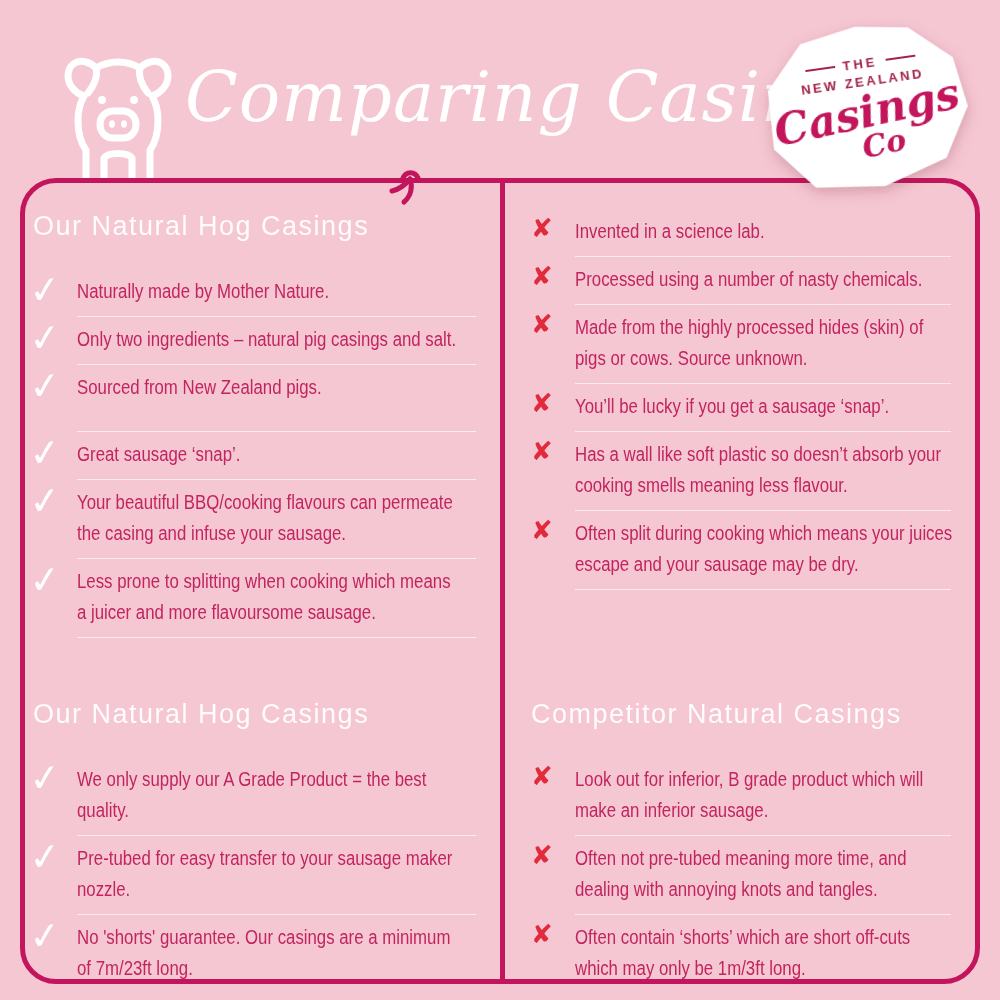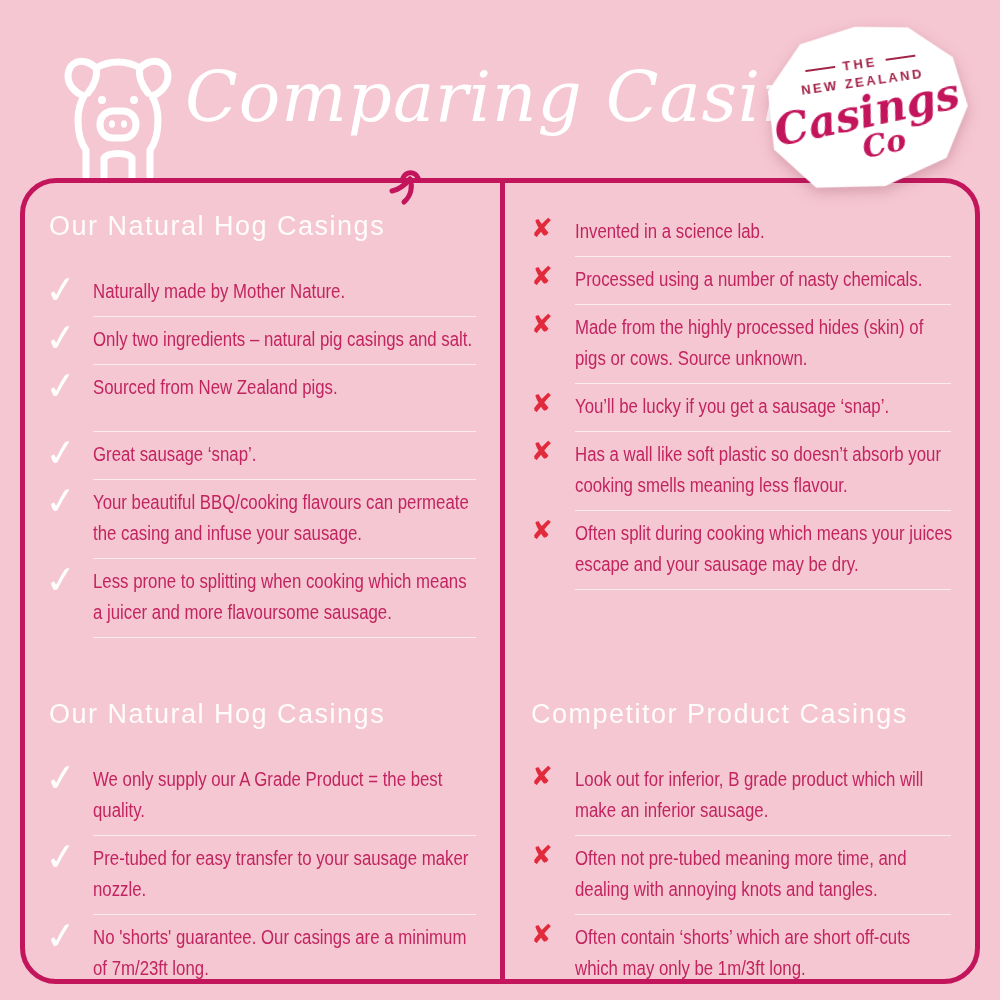--- a/index.html
+++ b/index.html
@@ -38,21 +38,21 @@
   .badge-script2{
     margin-top:-4px;margin-left:26px;color:#c2155b;font-family:"DejaVu Serif", serif;
     font-style:italic;font-size:30px;line-height:30px;transform:rotate(-4deg);font-weight:bold;
   }
   
   .panel{
     position:absolute;left:20px;top:178px;width:960px;height:806px;box-sizing:border-box;
     border:5px solid #c2155b;border-radius:36px;display:flex;z-index:1;
   }
   .knot{position:absolute;left:388px;top:168px;width:44px;height:40px;z-index:2;}
-  .col{box-sizing:border-box;width:50%;padding:26px 24px 18px 24px;}
+  .col{box-sizing:border-box;width:50%;padding:26px 24px 18px 8px;}
   .col-right{border-left:5px solid #c2155b;padding-left:26px;}
   .section-first{height:488px;}
   .col-heading{
     color:#fefcfd;font-size:27px;letter-spacing:1.5px;font-weight:400;
     margin:0 0 26px 0;line-height:34px;
   }
   .rows{margin-left:44px;}
   .row{position:relative;padding:7px 0 9px;border-bottom:1.5px solid rgba(255,255,255,0.65);}
   .row.no-sep{border-bottom:none;}
   .row.gap-after{padding-bottom:28px;}
@@ -194,21 +194,21 @@
           <div class="item-text">Has a wall like soft plastic so doesn’t absorb your cooking smells meaning less flavour.</div>
         </div>
         <div class="row">
           <span class="mark mark-cross">✘</span>
           <div class="item-text">Often split during cooking which means your juices escape and your sausage may be dry.</div>
         </div>
       </div>
     </div>
 
     <div class="section">
-      <h2 class="col-heading">Competitor Product Casings</h2>
+      <h2 class="col-heading">Competitor Natural Casings</h2>
       <div class="rows">
         <div class="row">
           <span class="mark mark-cross">✘</span>
           <div class="item-text">Look out for inferior, B grade product which will make an inferior sausage.</div>
         </div>
         <div class="row">
           <span class="mark mark-cross">✘</span>
           <div class="item-text">Often not pre-tubed meaning more time, and dealing with annoying knots and tangles.</div>
         </div>
         <div class="row no-sep">

